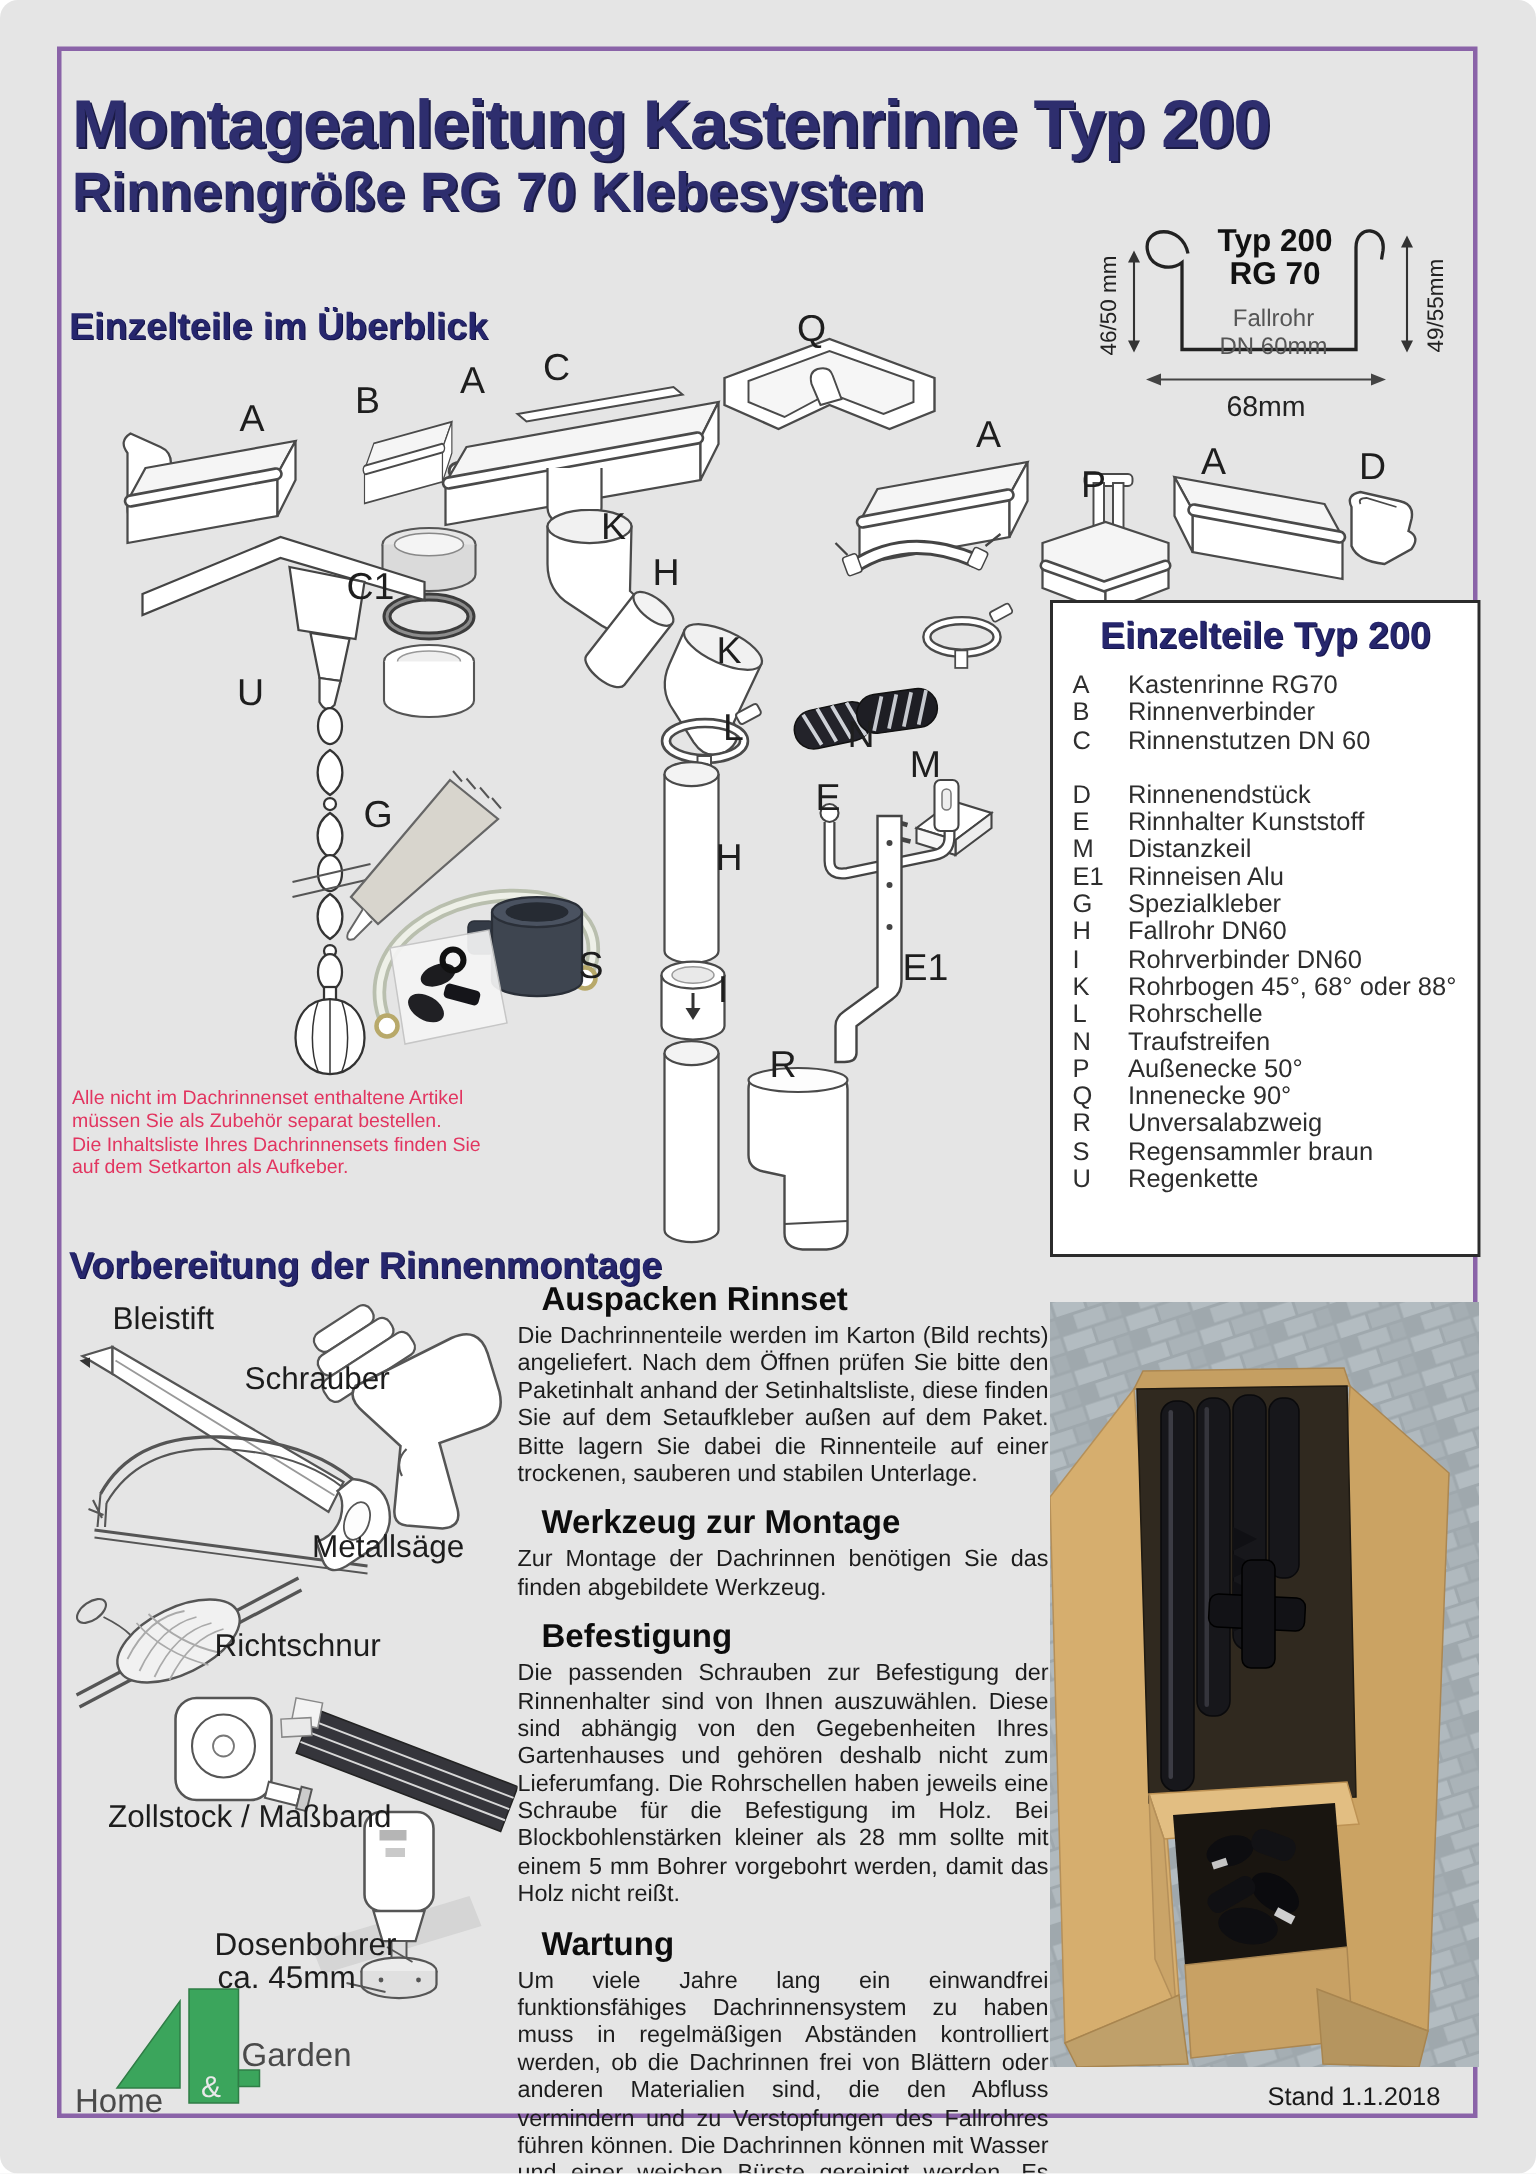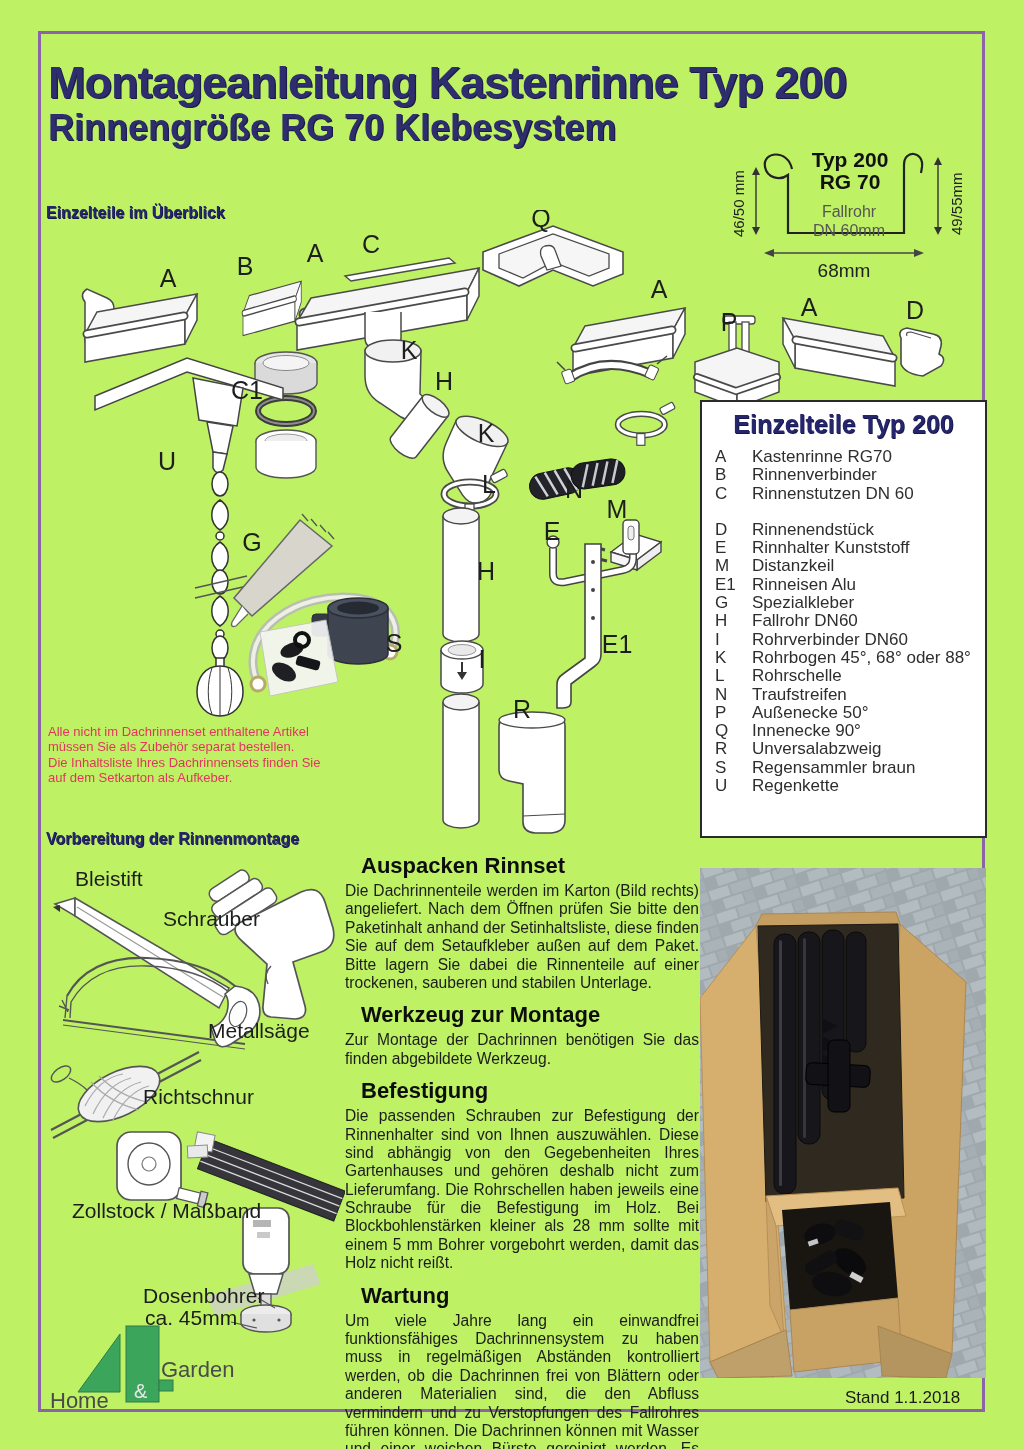--- a/index.html
+++ b/index.html
@@ -1,24 +1,24 @@
 <!DOCTYPE html>
 <html><head>
 <meta charset="utf-8">
 <style>
   html,body{margin:0;padding:0;background:#ffffff;}
-  .sheet{position:relative;width:1024px;height:1449px;background:#bef264;
-         font-family:"Liberation Sans",sans-serif;overflow:hidden;}
+  .sheet{position:relative;width:1024px;height:1449px;background:#e5e5e5;
+         font-family:"Liberation Sans",sans-serif;overflow:hidden;border-radius:12px;}
   .abs{position:absolute;}
   .frame{left:38px;top:31px;width:947px;height:1381px;border:3px solid #8a63a8;box-sizing:border-box;}
   .title{left:48px;top:58px;color:#2e2e6e;font-weight:bold;line-height:1.12;
          text-shadow:1.3px 1.3px 0 #1b1b45;}
   .title .t1{font-size:45px;letter-spacing:-1px;}
   .title .t2{font-size:36px;}
-  .h-navy{color:#26266d;font-weight:bold;font-size:16px;text-shadow:0.8px 0.8px 0 #15154a;}
+  .h-navy{color:#26266d;font-weight:bold;font-size:25px;text-shadow:0.8px 0.8px 0 #15154a;}
   .note{left:48px;top:724px;color:#e23560;font-size:13px;line-height:1.18;}
   .partsbox{left:700px;top:400px;width:287px;height:438px;border:2px solid #2b2b2b;
             box-sizing:border-box;background:#fff;}
   .partsbox h2{margin:8px 16px 9px;text-align:center;font-size:25px;color:#26266d;
                text-shadow:0.8px 0.8px 0 #15154a;font-weight:bold;}
   .prow{display:flex;font-size:17px;line-height:18.3px;color:#2e2e2e;padding-left:13px;}
   .prow .code{width:37px;flex:none;}
   .pgap{height:18px;}
   .textcol{left:345px;top:853px;width:354px;color:#1c1c1c;}
   .textcol h3{font-size:22px;margin:0 16px 3px;color:#0d0d0d;font-weight:bold;}

